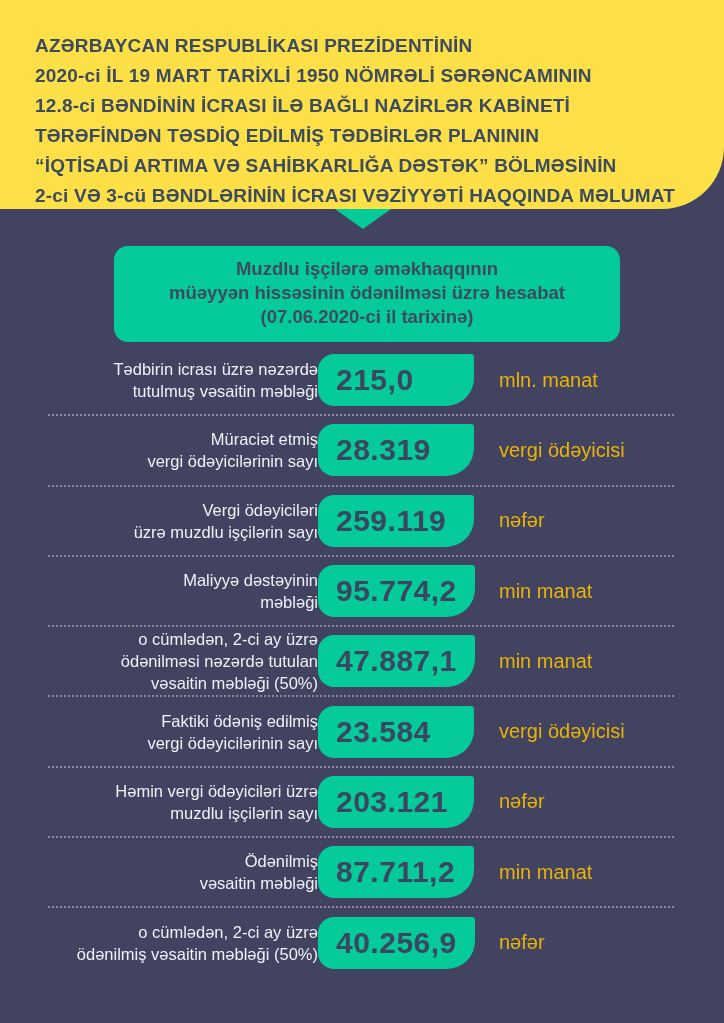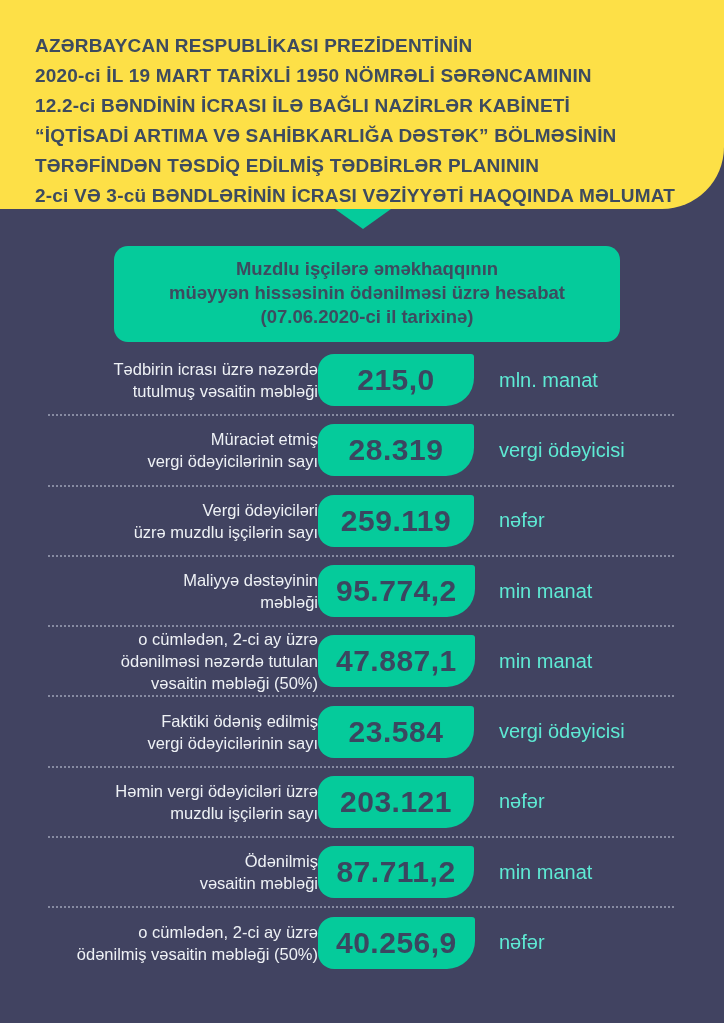--- a/index.html
+++ b/index.html
@@ -77,43 +77,42 @@
     display: flex;
     justify-content: flex-start;
   }
   .pill {
     min-width: 156px;
     box-sizing: border-box;
     height: 52px;
     padding: 0 18px;
     display: flex;
     align-items: center;
-    justify-content: center;
     background: #05cb9b;
     border-radius: 16px 3px 28px 16px;
     color: #3b4660;
     font-weight: bold;
     font-size: 30px;
     letter-spacing: 0.5px;
   }
   .stat-unit {
-    color: #5eead4;
+    color: #eab308;
     font-size: 20px;
   }
 </style>
 </head>
 <body>
 
 <div class="header-banner">
   <div class="header-text">
     <div>AZƏRBAYCAN RESPUBLİKASI PREZİDENTİNİN</div>
     <div>2020-ci İL 19 MART TARİXLİ 1950 NÖMRƏLİ SƏRƏNCAMININ</div>
-    <div>12.2-ci BƏNDİNİN İCRASI İLƏ BAĞLI NAZİRLƏR KABİNETİ</div>
+    <div>12.8-ci BƏNDİNİN İCRASI İLƏ BAĞLI NAZİRLƏR KABİNETİ</div>
+    <div>TƏRƏFİNDƏN TƏSDİQ EDİLMİŞ TƏDBİRLƏR PLANININ</div>
     <div>“İQTİSADİ ARTIMA VƏ SAHİBKARLIĞA DƏSTƏK” BÖLMƏSİNİN</div>
-    <div>TƏRƏFİNDƏN TƏSDİQ EDİLMİŞ TƏDBİRLƏR PLANININ</div>
     <div>2-ci VƏ 3-cü BƏNDLƏRİNİN İCRASI VƏZİYYƏTİ HAQQINDA MƏLUMAT</div>
   </div>
 </div>
 <div class="header-pointer"></div>
 
 <div class="title-card">
   <div>Muzdlu işçilərə əməkhaqqının</div>
   <div>müəyyən hissəsinin ödənilməsi üzrə hesabat</div>
   <div>(07.06.2020-ci il tarixinə)</div>
 </div>

